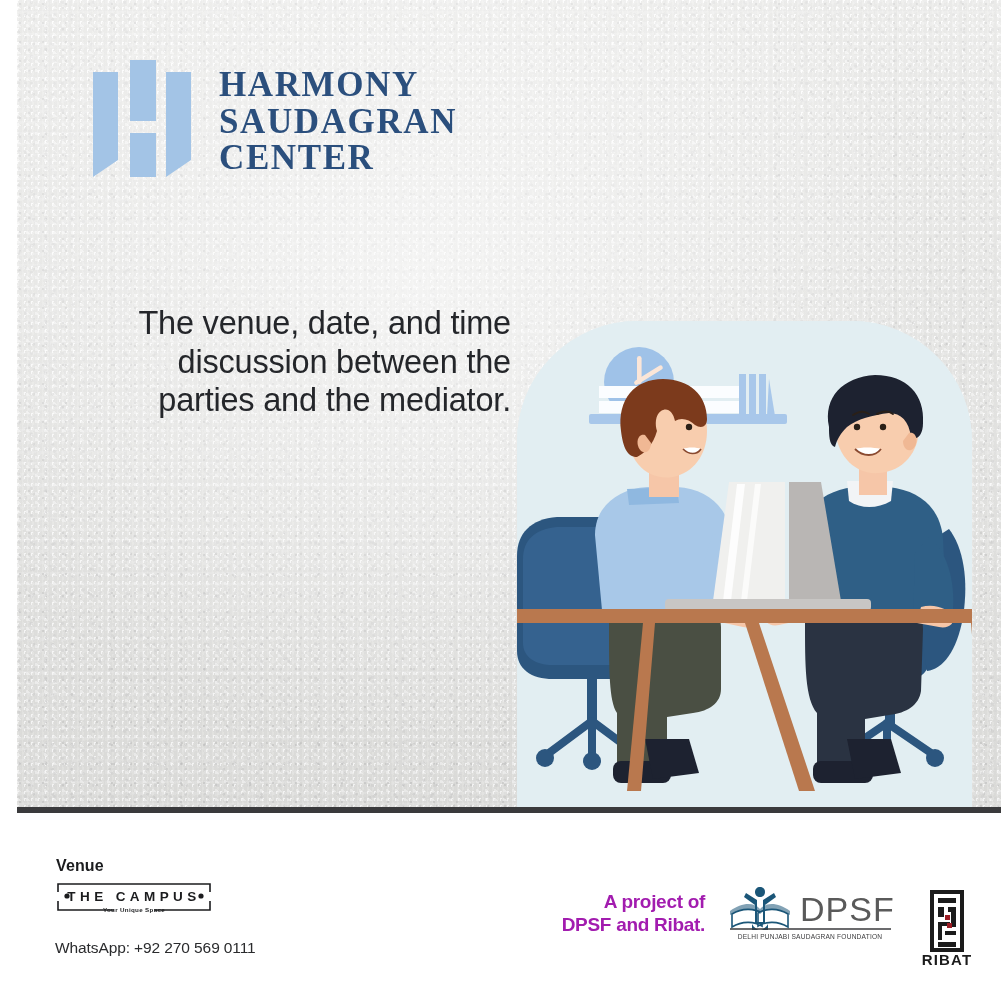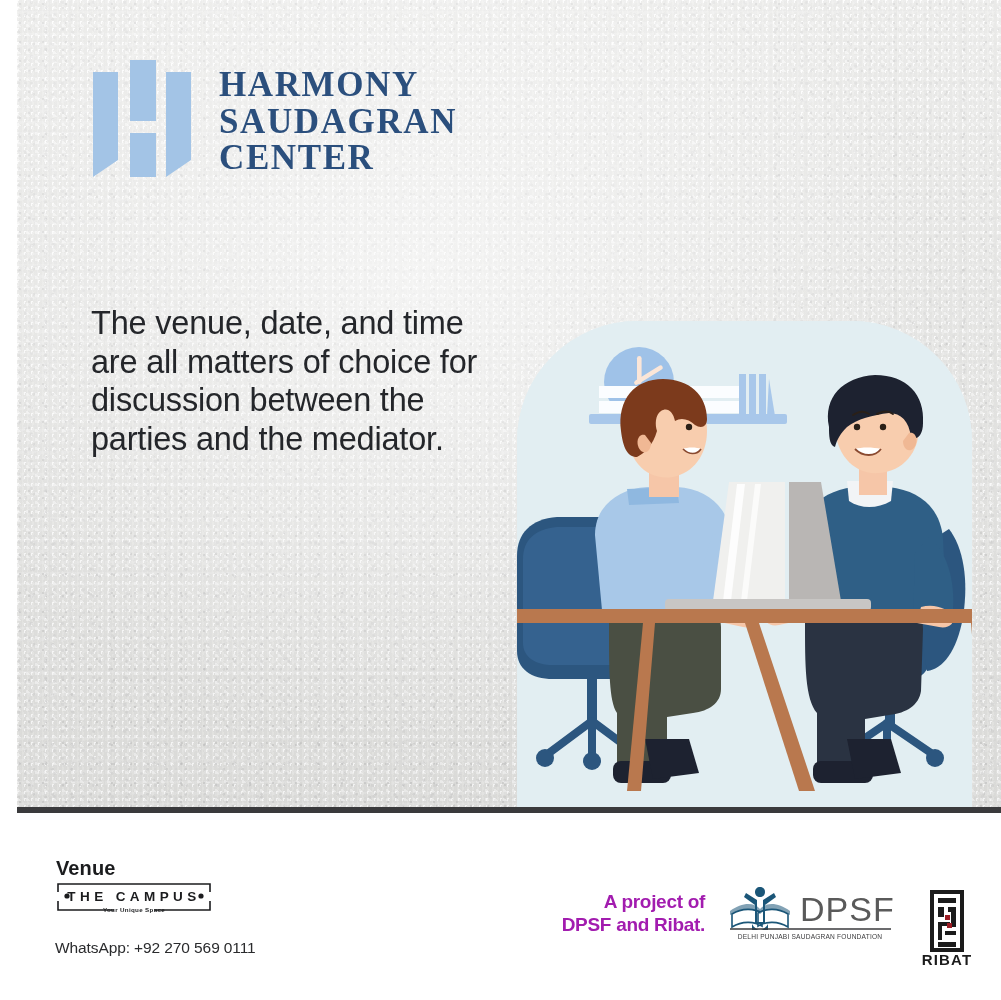--- a/index.html
+++ b/index.html
@@ -45,38 +45,38 @@
     white-space:nowrap;
   }
 
   
   .headline{
     position:absolute;left:74px;top:304px;width:420px;
     font-family:"Liberation Sans",sans-serif;
     font-size:32.5px;line-height:38.5px;color:#24262a;
     letter-spacing:-.2px;font-weight:400;
   }
-  .headline span{display:block;}
+  .headline span{display:block;text-align:right;}
 
   
   .illus{
     position:absolute;left:500px;top:321px;width:455px;height:491px;
     background:#e2eef2;
     border-radius:120px 120px 0 0;
     overflow:visible;
   }
   .illus-over{position:absolute;left:0;top:0;width:520px;height:491px;overflow:hidden;}
 
   
   .divider{position:absolute;left:0;top:807px;width:1001px;height:6px;background:#3a3a3c;}
   .footer{position:absolute;left:0;top:813px;width:1001px;height:187px;background:#ffffff;}
 
   .venue-label{
     position:absolute;left:39px;top:857px;
-    font-size:20px;font-weight:700;color:#1b1c1e;letter-spacing:.1px;
+    font-size:16px;font-weight:700;color:#1b1c1e;letter-spacing:.1px;
   }
   .campus-logo{position:absolute;left:39px;top:881px;width:156px;height:34px;text-align:right;}
 
   .call-line{
     position:absolute;left:38px;top:920px;
     font-size:16.5px;font-weight:700;color:#1b1c1e;letter-spacing:-.15px;white-space:nowrap;
   }
   .wa-line{
     position:absolute;left:38px;top:939px;
     font-size:15.5px;font-weight:400;color:#2a2b2d;letter-spacing:-.1px;white-space:nowrap;
@@ -106,21 +106,20 @@
     </svg>
     <div class="logo-words">
       <div>HARMONY</div>
       <div>SAUDAGRAN</div>
       <div>CENTER</div>
     </div>
   </div>
 
   <div class="headline">
     <span>The venue, date, and time</span>
-    <span>are all matters of choice for</span>
     <span>discussion between the</span>
     <span>parties and the mediator.</span>
   </div>
 
   <div class="illus">
     <div class="illus-over">
       <svg width="520" height="491" viewBox="0 0 520 491">
         <defs>
           <clipPath id="panelClip">
             <path d="M0 121 A121 121 0 0 1 121 0 H334 A121 121 0 0 1 455 121 V491 H0 Z"></path>

